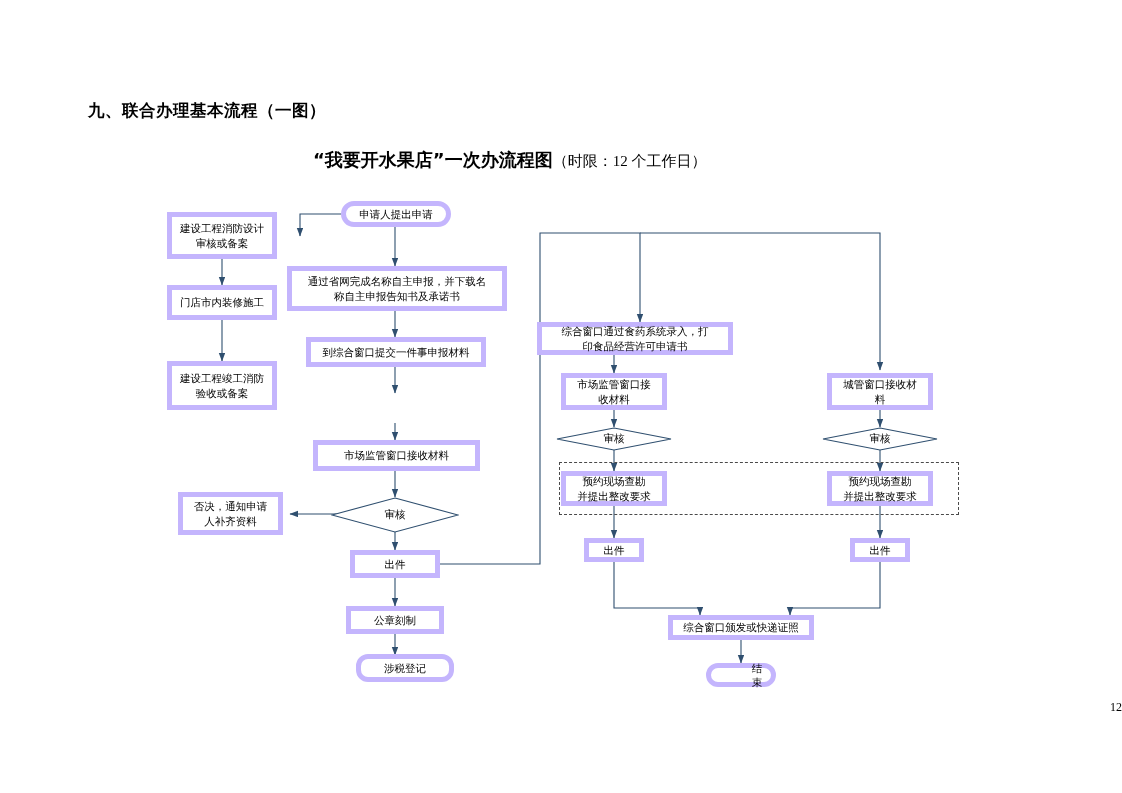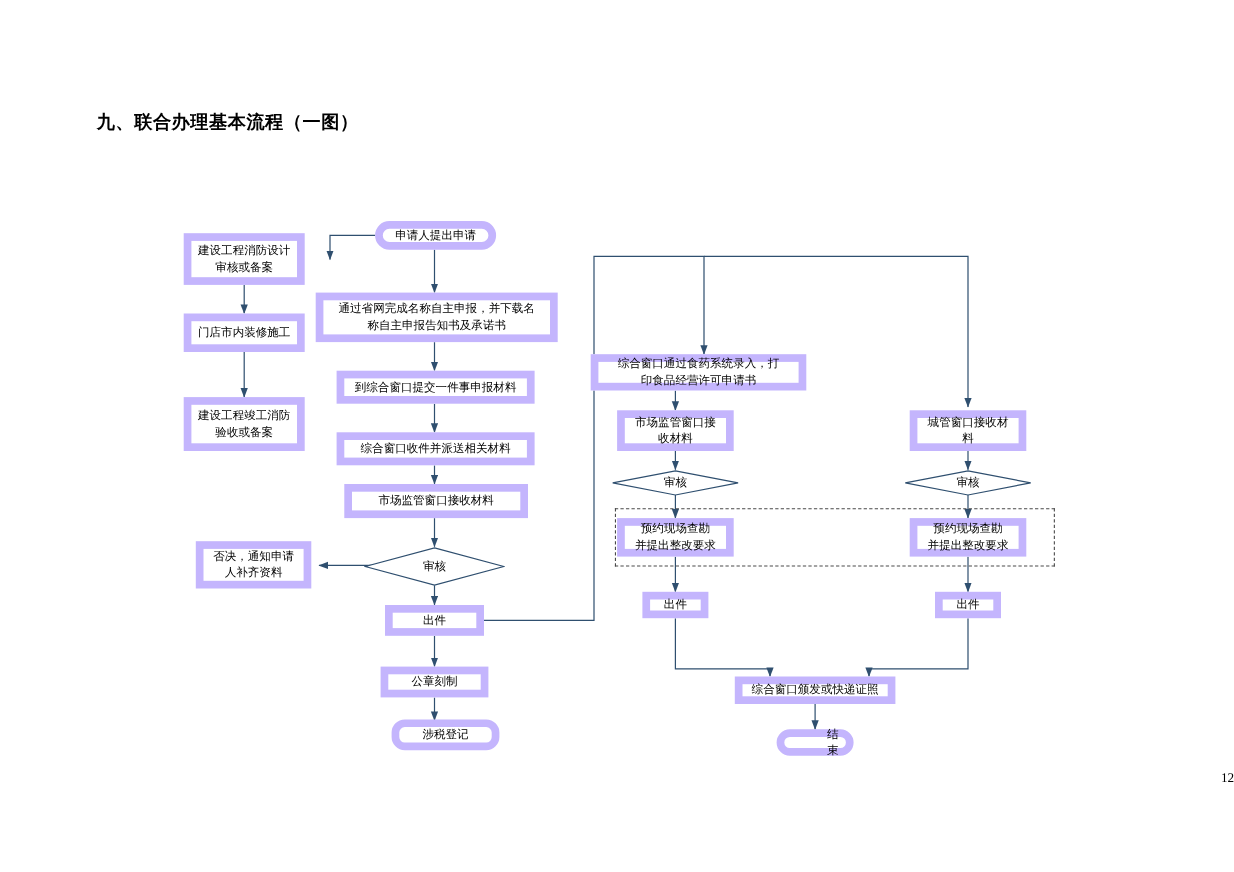--- a/index.html
+++ b/index.html
@@ -54,21 +54,21 @@
     width: 1122px;
     text-align: right;
     font-size: 12px;
     font-family: "Liberation Serif", serif;
   }
 
   
   .node {
     position: absolute;
     box-sizing: border-box;
-    border: 7px solid #c4b5fd;
+    border: 5px solid #c4b5fd;
     background: #ffffff;
     font-family: "DejaVu Sans", sans-serif;
     font-size: 10.5px;
     line-height: 1.35;
     color: #000;
     display: flex;
     align-items: center;
     justify-content: center;
     text-align: center;
     padding: 2px 4px;
@@ -109,20 +109,23 @@
     pointer-events: none;
   }
 </style>
 </head>
 <body>
 
 <div class="page">
 
   <div class="heading">九、联合办理基本流程（一图）</div>
 
+  <div class="subtitle">
+    <span class="st-main">“我要开水果店”一次办流程图</span><span class="st-sub">（时限：12 个工作日）</span>
+  </div>
 
   <svg class="edges" viewBox="0 0 1122 793">
     <defs>
       <marker id="arrow" markerWidth="9" markerHeight="9" refX="7.5" refY="3" orient="auto" markerUnits="strokeWidth">
         <path d="M0,0 L8,3 L0,6 z" fill="#2f4f6f"></path>
       </marker>
     </defs>
     <g stroke="#2f4f6f" stroke-width="1.1" fill="none" marker-end="url(#arrow)">
 
       <path d="M395,227 L395,266"></path>
@@ -183,21 +186,20 @@
   <div class="node" style="left:167px; top:285px; width:110px; height:35px;">门店市内装修施工</div>
 
   <div class="node" style="left:167px; top:361px; width:110px; height:49px;">建设工程竣工消防
 验收或备案</div>
 
   <div class="node" style="left:287px; top:266px; width:220px; height:45px;">通过省网完成名称自主申报，并下载名
 称自主申报告知书及承诺书</div>
 
   <div class="node" style="left:306px; top:337px; width:180px; height:30px;">到综合窗口提交一件事申报材料</div>
 
-  <div class="node" style="left:306px; top:393px; width:180px; height:30px;">综合窗口收件并派送相关材料</div>
 
   <div class="node" style="left:313px; top:440px; width:167px; height:31px;">市场监管窗口接收材料</div>
 
   <div class="diamond-wrap" style="left:331px; top:497px; width:128px; height:36px;">
     <svg class="dia" viewBox="0 0 128 36" preserveAspectRatio="none">
       <polygon points="64,1 127,18 64,35 1,18" fill="#ffffff" stroke="#2f4f6f" stroke-width="1.1"></polygon>
     </svg>
     <div class="dia-label">审核</div>
   </div>
 

